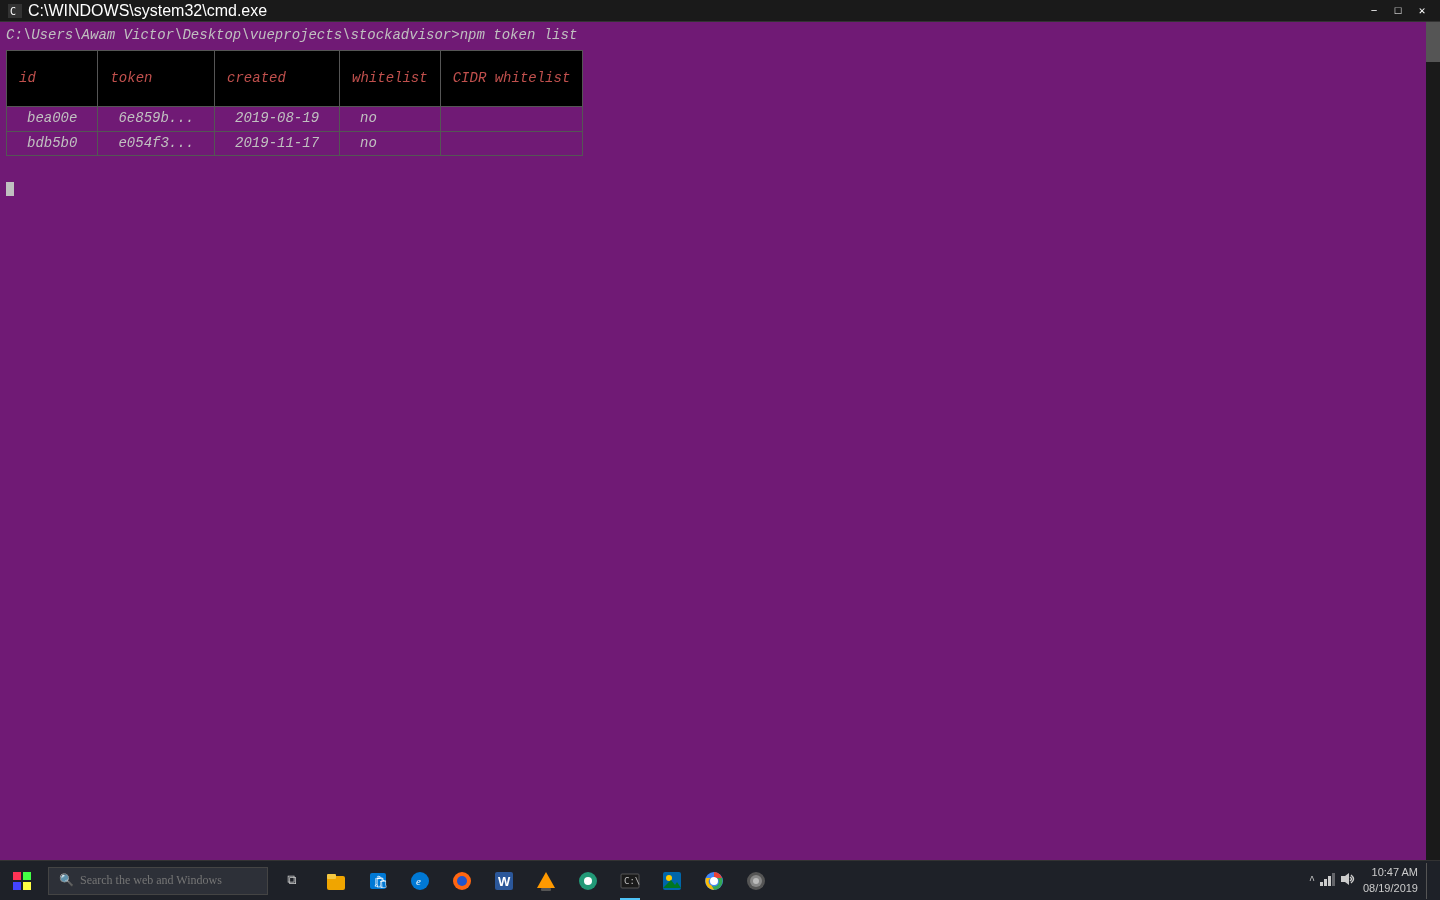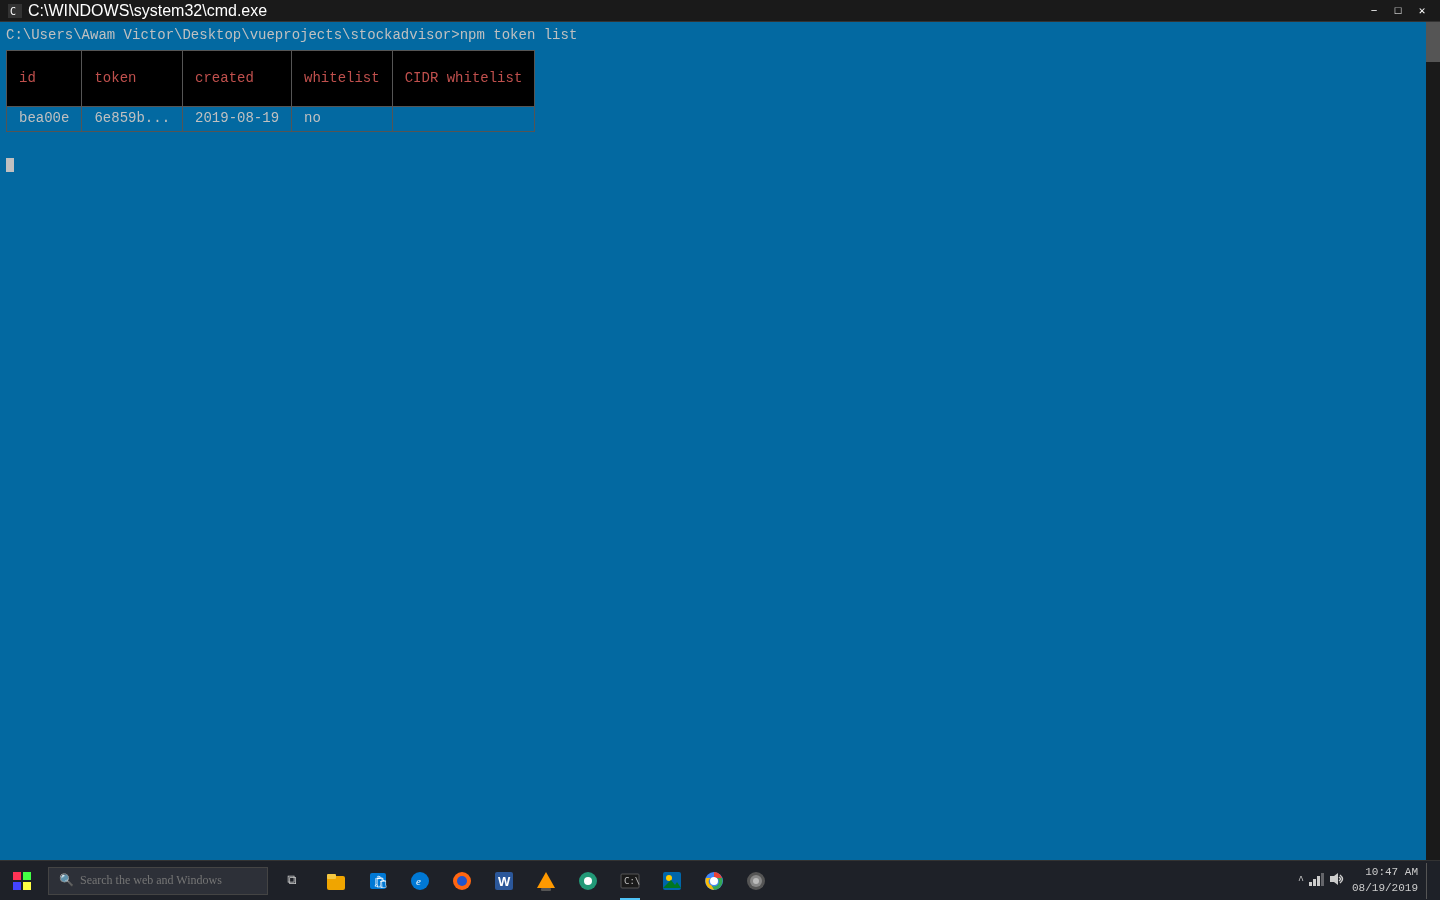--- a/index.html
+++ b/index.html
@@ -49,28 +49,29 @@
       align-items: center;
       justify-content: center;
       cursor: pointer;
       color: #fff;
       font-size: 11px;
       background: transparent;
     }
 
     
     .cmd-body {
-      background: #0369a1;
+      background: #701a75;
       color: #c0c0c0;
       font-size: 14px;
       line-height: 1.4;
       padding: 4px 6px;
       height: calc(900px - 22px - 40px);
       overflow: hidden;
       position: relative;
+      font-style: italic;
     }
 
     
     .scrollbar {
       position: absolute;
       right: 0;
       top: 0;
       width: 14px;
       height: 100%;
       background: #1a1a1a;
@@ -98,21 +99,21 @@
     .npm-table th {
       background: #000;
       color: #c0504d;
       padding: 18px 12px;
       border: 1px solid #555;
       font-weight: normal;
       text-align: left;
     }
     .npm-table td {
       color: #c0c0c0;
-      padding: 2px 12px;
+      padding: 2px 20px;
       border: 1px solid #555;
     }
 
     .cursor {
       display: inline-block;
       width: 8px;
       height: 14px;
       background: #c0c0c0;
       vertical-align: middle;
       animation: blink 1s step-end infinite;
@@ -196,21 +197,21 @@
       gap: 8px;
     }
     .taskbar-systray {
       display: flex;
       align-items: center;
       gap: 4px;
     }
     .taskbar-clock {
       text-align: right;
       font-size: 11px;
-      font-family: Liberation Mono, monospace;
+      font-family: Liberation Sans, sans-serif;
       color: #ccc;
       line-height: 1.4;
       cursor: pointer;
     }
   </style>
 </head>
 <body>
 
 <div class="title-bar">
   <div class="title-bar-left">
@@ -244,20 +245,27 @@
       </tr>
     </thead>
     <tbody>
       <tr>
         <td>bea00e</td>
         <td>6e859b...</td>
         <td>2019-08-19</td>
         <td>no</td>
         <td></td>
       </tr>
+      <tr>
+        <td>bdb5b0</td>
+        <td>e054f3...</td>
+        <td>2019-11-17</td>
+        <td>no</td>
+        <td></td>
+      </tr>
     </tbody>
   </table>
 
   <br>
   <div class="cmd-prompt">
     <span class="cursor"></span>
   </div>
 
   <div class="scrollbar">
     <div class="scrollbar-thumb"></div>

